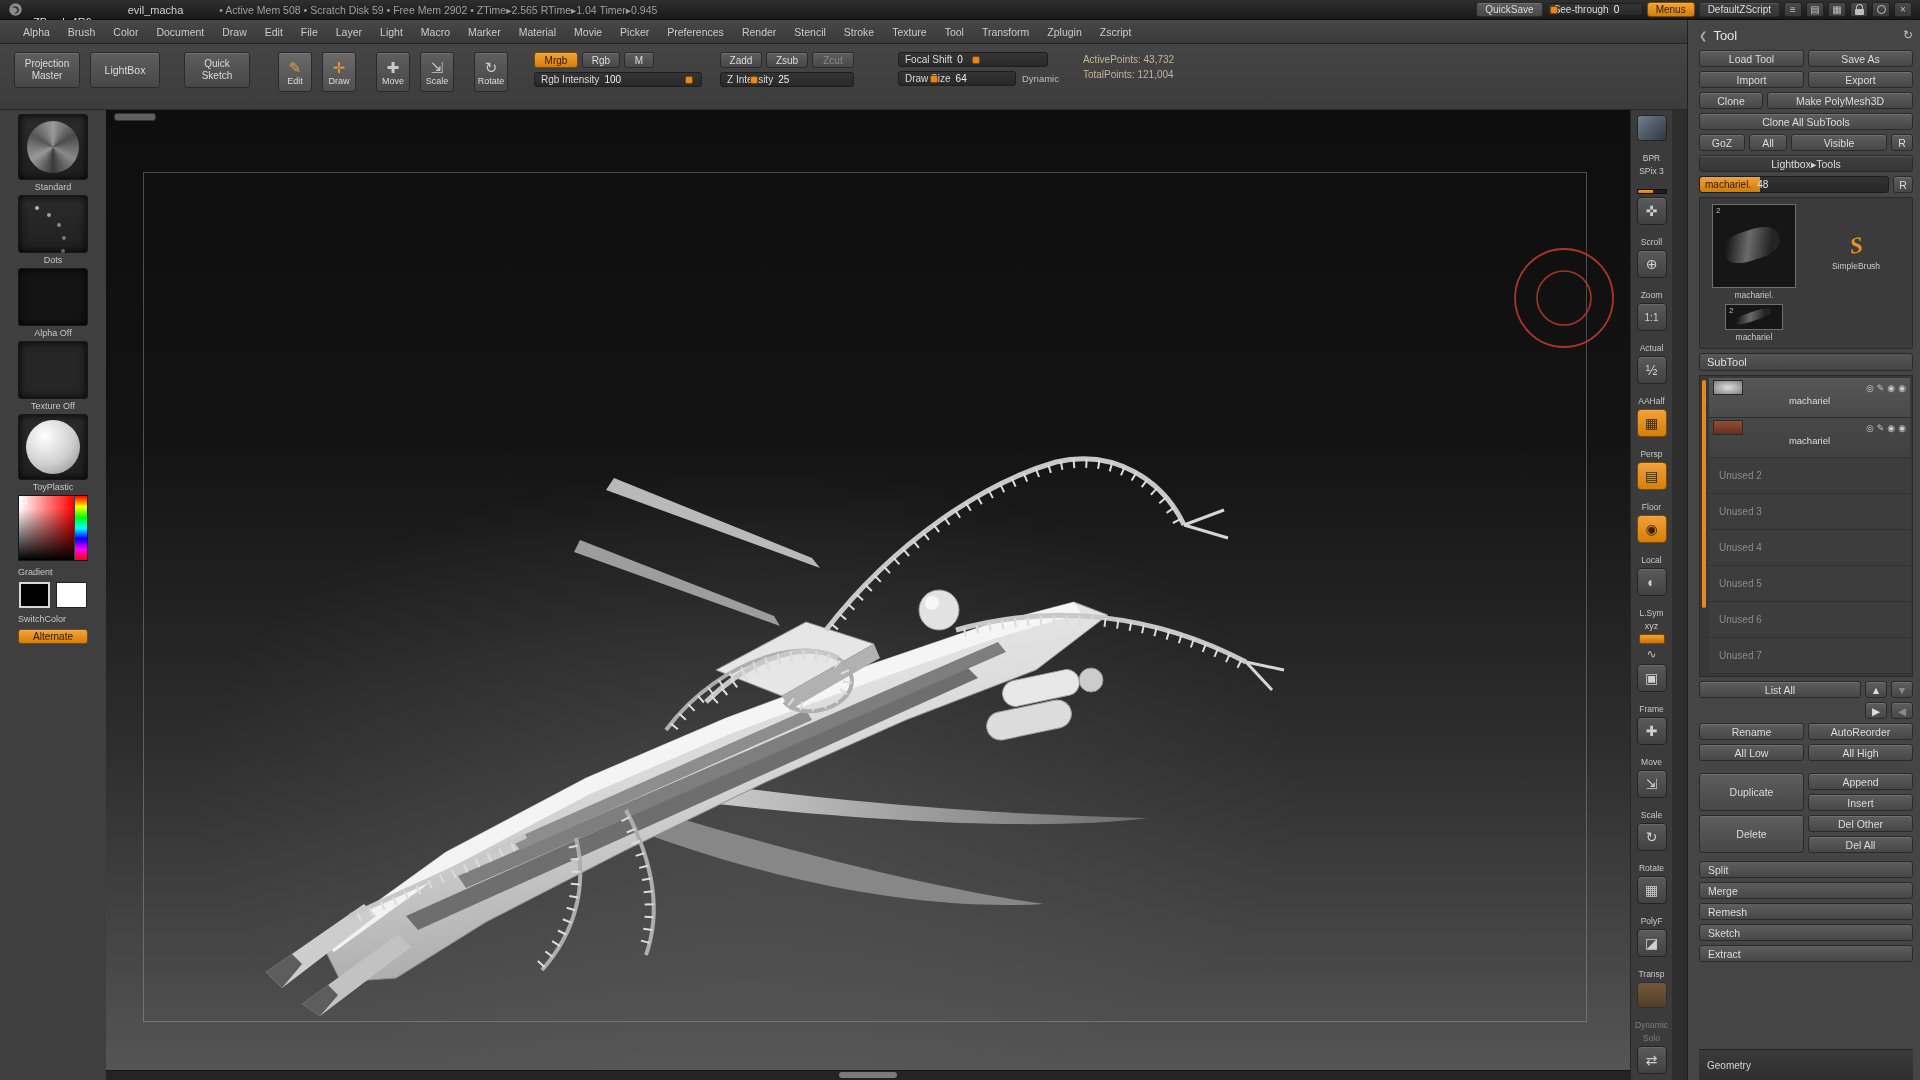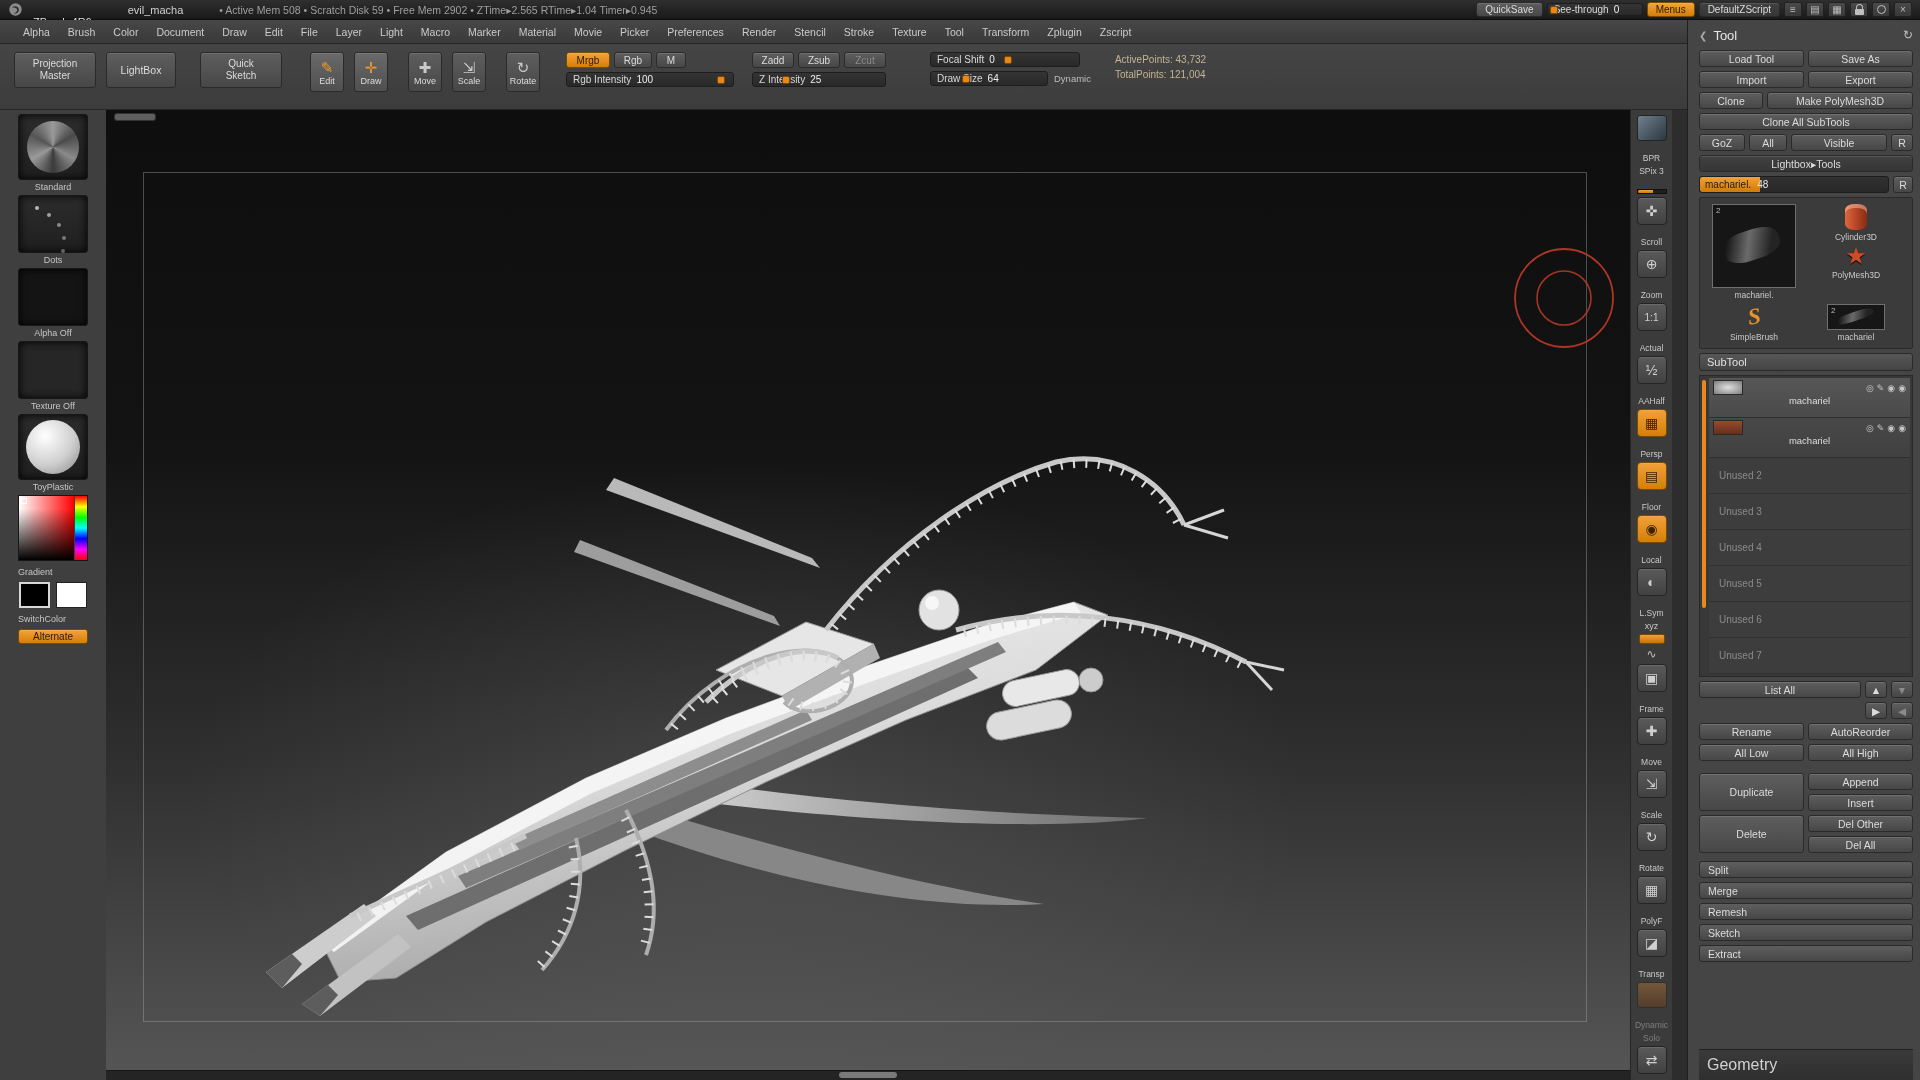--- a/index.html
+++ b/index.html
@@ -42,21 +42,21 @@
   #menubar { position:absolute; left:0; top:20px; width:1687px; height:24px;
              background:linear-gradient(#474747,#3a3a3a); border-bottom:1px solid #252525;
              display:flex; align-items:center; padding:0 14px; }
   .menu-item { color:#cbcbcb; font-size:10.5px; padding:0 9px; cursor:pointer; }
 
   
   #shelf { position:absolute; left:0; top:44px; width:1687px; height:66px;
            background:linear-gradient(#454545,#3c3c3c); border-bottom:1px solid #262626;
            display:flex; align-items:flex-start; gap:10px; padding:8px 14px; }
   .shelf-col { display:flex; flex-direction:column; gap:4px; }
-  .two-line { width:82px; height:36px; flex-direction:column; line-height:12px; font-size:10px; }
+  .two-line { width:66px; height:36px; flex-direction:column; line-height:12px; font-size:10px; }
   .mode-btn { width:34px; height:40px; flex-direction:column; gap:1px; font-size:9px; padding-top:2px; }
   .mode-btn .mi { font-size:15px; line-height:15px; color:#c9c9c9; }
   .mode-btn.on { background:linear-gradient(#6a6a6a,#4f4f4f); }
   .mode-btn.on .mi { color:#f09b28; }
   .chip { height:16px; font-size:10px; padding:0 6px; }
   .points { margin-left:14px; font-size:10px; color:#c4b494; line-height:15px; }
 
   
   #leftbar { position:absolute; left:0; top:110px; width:106px; height:970px; background:#3f3f3f;
              display:flex; flex-direction:column; align-items:center; padding-top:4px; gap:3px; }
@@ -171,21 +171,21 @@
   .unused-row { height:36px; display:flex; align-items:center; padding-left:10px; color:#8a8a8a;
                 font-size:10px; border-bottom:1px solid #313131; background:#3d3d3d; cursor:pointer; }
   .arrows { grid-template-columns:1fr 22px 22px; }
   .arrows2 { grid-template-columns:1fr 22px 22px; }
   .dup-grid { display:grid; grid-template-columns:1fr 1fr; grid-template-rows:17px 17px; gap:4px; flex-shrink:0; }
   .dup-grid .tall { grid-row:1 / 3; height:auto; }
   .tp-sections { display:flex; flex-direction:column; gap:4px; flex-shrink:0; margin-top:4px; }
   .tp-section { height:17px; background:linear-gradient(#5e5e5e,#474747); border:1px solid #2a2a2a; border-radius:3px;
                 display:flex; align-items:center; padding:0 8px; color:#dcdcdc; cursor:pointer; }
   .tp-geom { margin-top:auto; height:31px; background:linear-gradient(#3a3a3a,#2f2f2f); border-top:1px solid #222;
-             display:flex; align-items:center; padding:12px 8px; color:#d2d2d2; font-size:16px; flex-shrink:0; cursor:pointer; }
+             display:flex; align-items:center; padding:12px 8px; color:#d2d2d2; font-size:10px; flex-shrink:0; cursor:pointer; }
 </style>
 </head>
 <body>
 
 <div id="app">
 
   <header id="titlebar">
     <svg width="15" height="15" viewBox="0 0 16 16">
       <circle cx="8" cy="8" r="6.6" fill="#8c8c8c"></circle>
       <path d="M4 6 C7 3.5, 11 4.5, 11.5 8 C 12 11, 9 13, 6 12 C 9 11.5, 10.3 9.5, 9.6 7.6 C 9 6, 6.5 5.6, 4 6 Z" fill="#2c2c2c"></path>
@@ -573,30 +573,20 @@
     </div>
 
     <div class="inv">
       <div class="inv-big inv-cell">
         <div class="thumb">
           <span class="count-badge">2</span>
           <div class="streak"></div>
         </div>
         <div class="inv-label">machariel.</div>
       </div>
-      <div style="display:flex; flex-direction:column; gap:2px;">
-        <div class="inv-cell">
-          <div class="cyl"></div>
-          <div class="inv-label">Cylinder3D</div>
-        </div>
-        <div class="inv-cell">
-          <div class="star-glyph">★</div>
-          <div class="inv-label">PolyMesh3D</div>
-        </div>
-      </div>
       <div class="inv-cell">
         <div class="s-glyph">S</div>
         <div class="inv-label">SimpleBrush</div>
       </div>
       <div class="inv-cell">
         <div class="thumb mini-thumb">
           <span class="count-badge">2</span>
           <div class="streak"></div>
         </div>
         <div class="inv-label">machariel</div>

